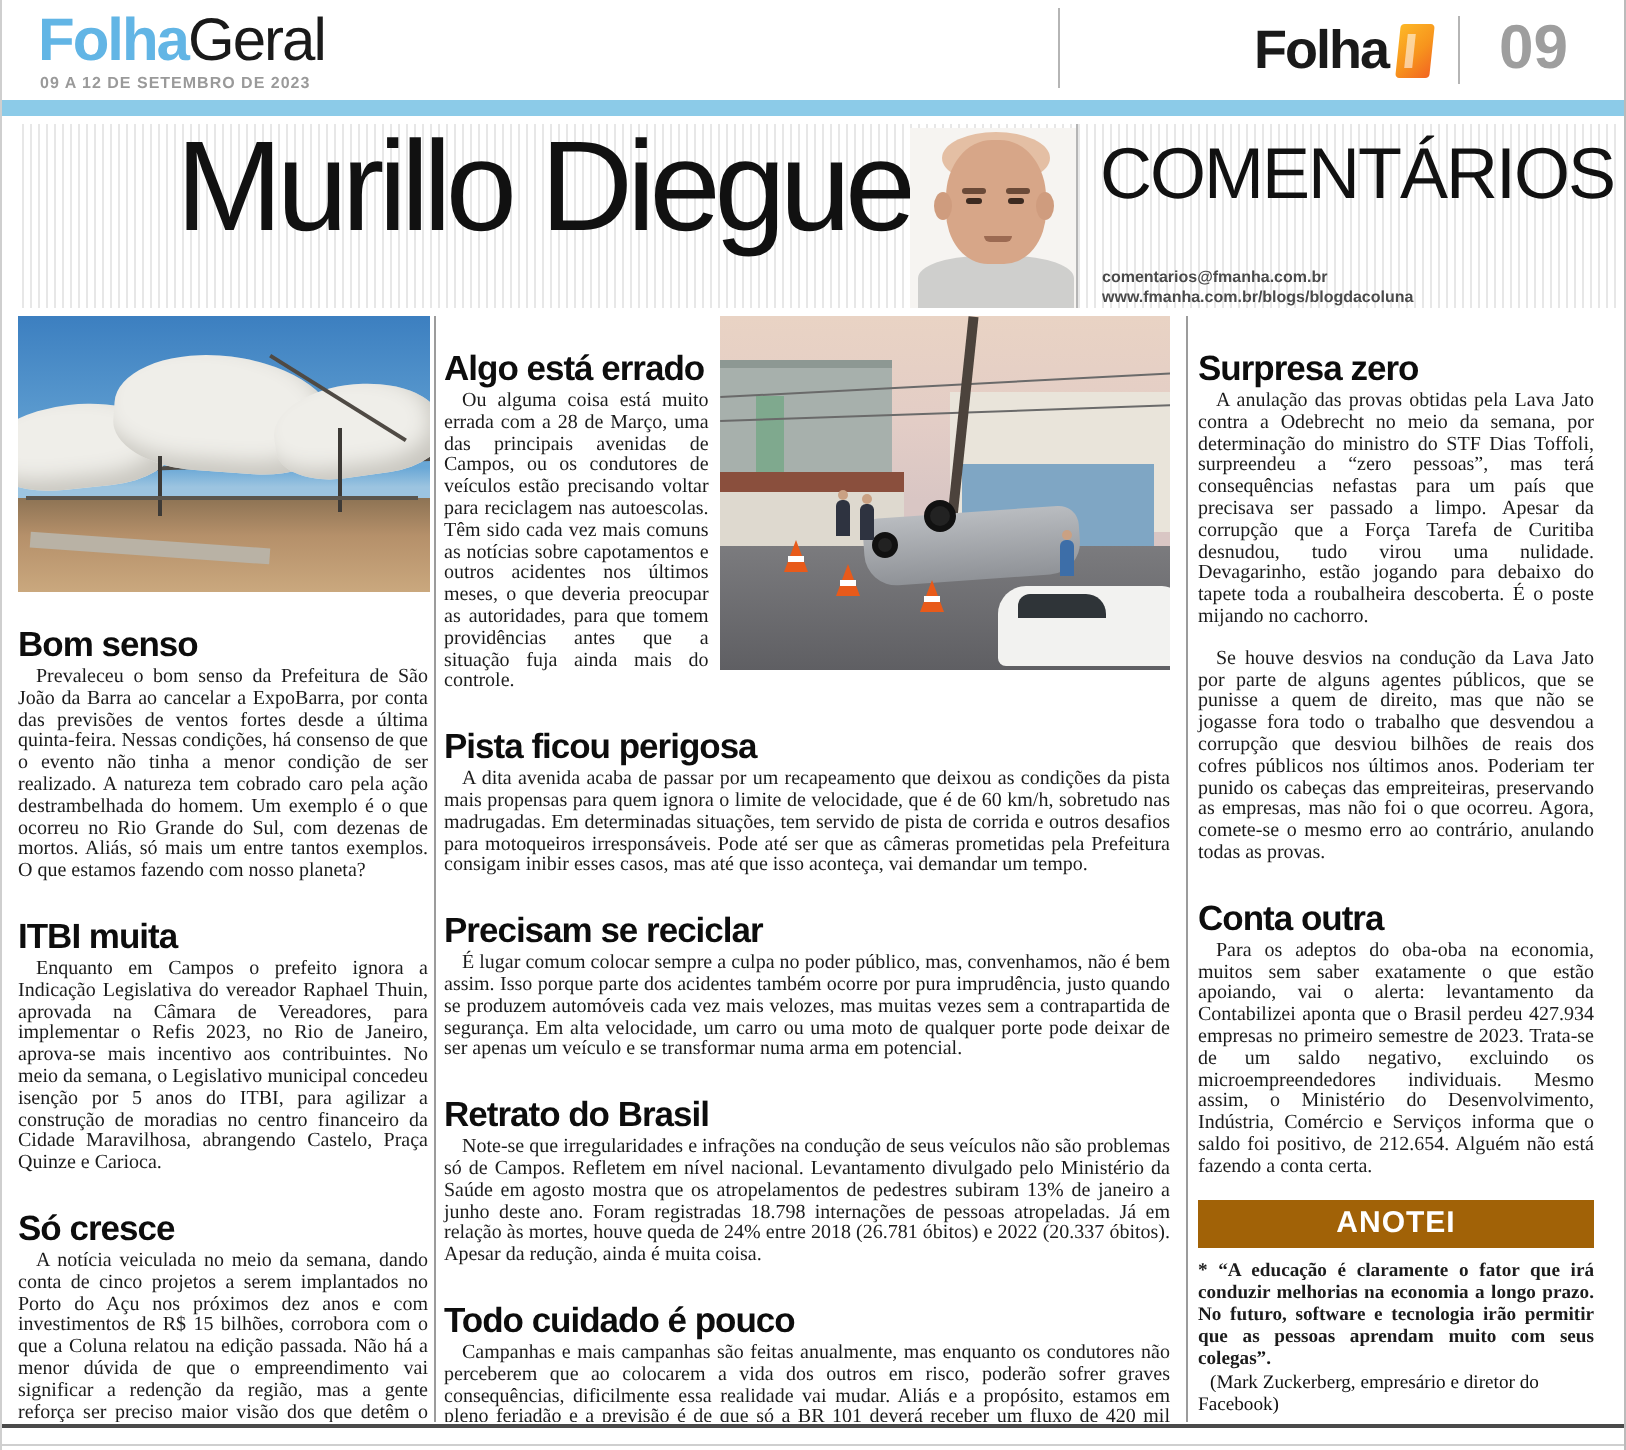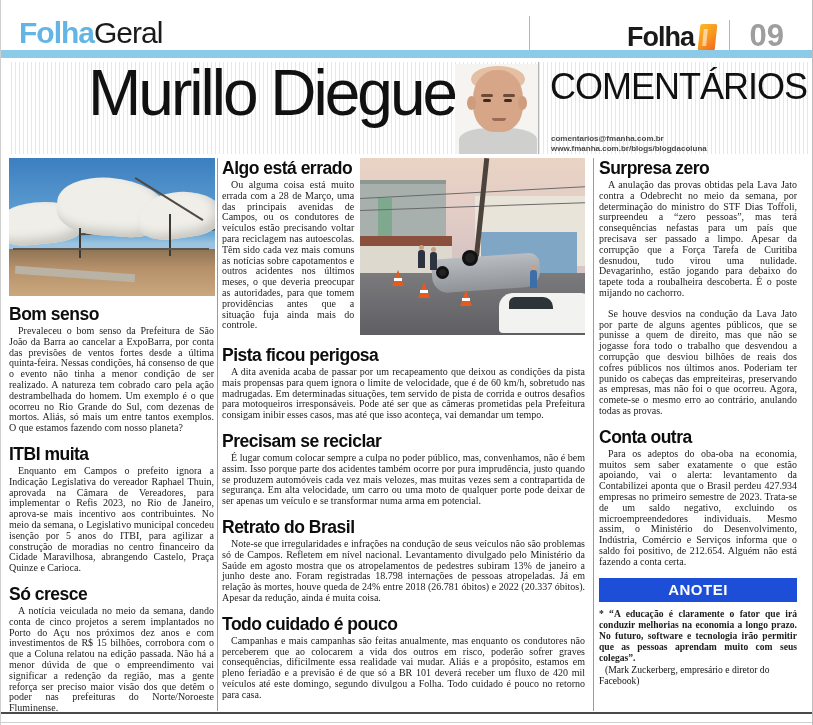--- a/index.html
+++ b/index.html
@@ -4,21 +4,21 @@
 <style>
   * { margin:0; padding:0; box-sizing:border-box; }
   html,body { width:813px; height:725px; background:#f2f2f2; }
   body { font-family:"Liberation Serif", serif; }
   #page {
     position:relative; width:813px; height:725px; background:#ffffff;
     overflow:hidden; border-left:1px solid #cfcfcf; border-right:1px solid #bbb;
   }
 
   
-  #masthead { position:absolute; left:0; top:12px; width:100%; height:49px; }
+  #masthead { position:absolute; left:0; top:0; width:100%; height:49px; }
   .brand-left { position:absolute; left:18px; top:4px; font-family:"Liberation Sans",sans-serif; font-size:30px; letter-spacing:-1px; }
   .brand-left .b1 { color:#62b5e5; font-weight:bold; }
   .brand-left .b2 { color:#1a1a1a; font-weight:normal; }
   .date-line { position:absolute; left:19px; top:37px; font-family:"Liberation Sans",sans-serif; font-size:8px; font-weight:bold; color:#9a9a9a; letter-spacing:.5px; }
   .mast-div { position:absolute; left:528px; top:4px; width:1px; height:40px; background:#b5b5b5; }
   .brand-right { position:absolute; right:118px; top:10px; font-family:"Liberation Sans",sans-serif; font-size:27px; font-weight:bold; color:#1a1a1a; letter-spacing:-1px; }
   .flag1 { position:absolute; right:96px; top:12px; width:17px; height:27px;
            background:linear-gradient(135deg,#fdb827 0%,#f7941d 55%,#f26522 100%);
            transform:skewX(-6deg); border-radius:2px; }
   .flag1:after { content:""; position:absolute; left:4px; top:5px; width:4px; height:17px; background:rgba(255,255,255,.55); }
@@ -45,21 +45,21 @@
   .av-shirt { position:absolute; left:4px; top:64px; width:78px; height:28px; background:#cfcfcd; border-radius:40% 40% 0 0; }
 
   
   #main { position:absolute; left:8px; top:158px; width:800px; height:553px; display:flex; }
   .vrule { width:1px; background:#9c9c9c; }
   .col { overflow:hidden; }
   #col1 { width:208px; padding-right:3px; }
   #col2 { width:375px; padding:0 8px 0 4px; }
   #col3 { width:203px; padding-left:5px; }
 
-  h3.sec-title { font-family:"Liberation Sans",sans-serif; font-size:17.5px; letter-spacing:-.5px; color:#0d0d0d; line-height:20px; margin:0 0 2px 0; }
+  h3.sec-title { font-family:"Liberation Sans",sans-serif; font-size:17.5px; letter-spacing:-.5px; color:#0d0d0d; line-height:20px; margin:16px 0 2px 0; }
   p.sec-body { font-size:10px; line-height:10.8px; color:#1c1c1c; text-align:justify; text-indent:9px; }
   .section { margin-bottom:10px; }
 
   
   .row-top { display:flex; margin-bottom:10px; }
   .row-top .txt { width:136px; margin-right:6px; }
 
   
   .photo-tent { position:relative; width:206px; height:138px; margin-bottom:8px; overflow:hidden; background:linear-gradient(180deg,#3c7fc0 0%,#6aa8d6 55%,#9cc4e0 62%); }
   .tent-ground { position:absolute; left:0; bottom:0; width:100%; height:34%; background:linear-gradient(180deg,#8d7354 0%,#b5906a 40%,#caa87e 100%); }
@@ -82,21 +82,21 @@
   .cr-car { position:absolute; left:72px; top:98px; width:108px; height:34px; background:linear-gradient(180deg,#b9bcc0,#8f9297); border-radius:8px 10px 16px 16px; transform:rotate(-4deg); }
   .cr-wheel { position:absolute; width:16px; height:16px; background:#222; border-radius:50%; border:3px solid #111; }
   .cr-cone { position:absolute; width:0; height:0; border-left:6px solid transparent; border-right:6px solid transparent; border-bottom:16px solid #e85a1a; }
   .cr-cone:after { content:""; position:absolute; left:-4px; top:8px; width:8px; height:3px; background:#fff; }
   .cr-carwhite { position:absolute; right:-6px; bottom:2px; width:92px; height:40px; background:#f2f2f0; border-radius:14px 10px 4px 4px; }
   .cr-carwhite:after { content:""; position:absolute; left:10px; top:4px; width:44px; height:12px; background:#2f3438; border-radius:6px 10px 0 0; }
   .cr-person { position:absolute; width:7px; height:18px; background:#2e3340; border-radius:3px 3px 0 0; }
   .cr-person:after { content:""; position:absolute; left:1px; top:-5px; width:5px; height:5px; background:#caa183; border-radius:50%; }
 
   
-  .anotei-banner { background:#1d4ed8; color:#ffffff; font-family:"Liberation Sans",sans-serif; font-weight:bold; font-size:15px; text-align:center; padding:3px 0 4px; margin-bottom:6px; letter-spacing:.5px; }
+  .anotei-banner { background:#a16207; color:#ffffff; font-family:"Liberation Sans",sans-serif; font-weight:bold; font-size:15px; text-align:center; padding:3px 0 4px; margin-bottom:6px; letter-spacing:.5px; }
   .anotei-quote { font-size:9.6px; line-height:11px; text-align:justify; color:#1c1c1c;font-weight:bold; }
   .anotei-attr { font-size:9.6px; line-height:11px; font-weight:normal; color:#111; text-indent:6px; margin-top:1px; }
 
   
   #footer-rule { position:absolute; left:0; bottom:11px; width:100%; height:2px; background:#4a4a4a; }
   #footer-rule2 { position:absolute; left:0; bottom:2px; width:100%; height:1px; background:#cfcfcf; }
 </style>
 </head>
 <body>
 

